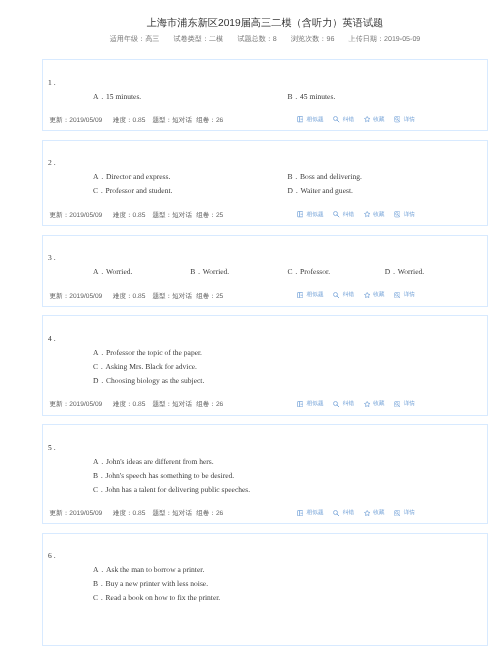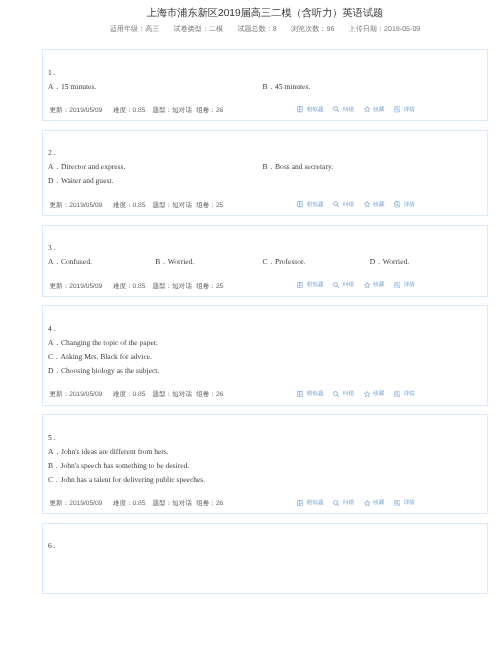--- a/index.html
+++ b/index.html
@@ -11,38 +11,38 @@
     overflow: hidden;
     -webkit-font-smoothing: antialiased;
     text-rendering: geometricPrecision;
   }
   .page { width:502px; position:relative; }
 
   
   .paper-header { width:446px; margin-left:42px; text-align:center; }
   .paper-title {
     font-size:10.2px; color:#333333; font-weight:500;
-    line-height:14px; padding-top:7px;text-align:center;
+    line-height:14px; padding-top:17px;text-align:center;
   }
   .paper-meta {
     padding-top:3px; font-size:7.1px; color:#777777; line-height:10px;
   }
   .paper-meta span.mi { display:inline-block; margin:0 7.1px; white-space:nowrap; }
 
   
   .qlist { margin-top:15px; }
   .qcard.nofoot { padding-bottom:40px; }
   .qcard {
     border:1px solid #d8eaff;
     width:446px; margin-left:42px; margin-bottom:8.6px;
     padding:15.5px 5px 2.1px 5px;
     background:#fff;
   }
   .qnum { font-size:7.55px; color:#3a3a3a; line-height:14px; font-family:"Liberation Serif", serif; height:14px; }
-  .optrow { display:flex; line-height:14px; height:14px; }
+  .optrow { display:flex; line-height:14px; height:14px;margin-left:45px; }
   .opt {
     font-size:7.55px; color:#3a3a3a; font-family:"Liberation Serif", serif;
     white-space:nowrap;
   }
   .optrow.two .opt { width:214.5px; }
   .optrow.four .opt { width:107.25px; }
   .optrow.one .opt { width:100%; }
 
   
   .qfoot {
@@ -121,23 +121,24 @@
               <span class="lbl">详情</span>
             </div>
           </div>
         </div>
       </div>
       <div class="qcard">
         <div class="qnum">2 .</div>
         <div class="opts">
           <div class="optrow two">
             <div class="opt">A．Director and express.</div>
-            <div class="opt">B．Boss and secretary.</div>
+            <div class="opt">B．Boss and delivering.</div>
           </div>
           <div class="optrow two">
+            <div class="opt">C．Professor and student.</div>
             <div class="opt">D．Waiter and guest.</div>
           </div>
         </div>
         <div class="qfoot">
           <div class="finfo">
             <span>更新：2019/05/09</span>
             <span>难度：0.85</span>
             <span>题型：短对话</span>
             <span>组卷：25</span>
           </div>
@@ -179,21 +180,21 @@
               </span>
               <span class="lbl">详情</span>
             </div>
           </div>
         </div>
       </div>
       <div class="qcard">
         <div class="qnum">3 .</div>
         <div class="opts">
           <div class="optrow four">
-            <div class="opt">A．Confused.</div>
+            <div class="opt">A．Worried.</div>
             <div class="opt">B．Worried.</div>
             <div class="opt">C．Professor.</div>
             <div class="opt">D．Worried.</div>
           </div>
         </div>
         <div class="qfoot">
           <div class="finfo">
             <span>更新：2019/05/09</span>
             <span>难度：0.85</span>
             <span>题型：短对话</span>
@@ -237,21 +238,21 @@
               </span>
               <span class="lbl">详情</span>
             </div>
           </div>
         </div>
       </div>
       <div class="qcard">
         <div class="qnum">4 .</div>
         <div class="opts">
           <div class="optrow one">
-            <div class="opt">A．Changing the topic of the paper.</div>
+            <div class="opt">A．Professor the topic of the paper.</div>
           </div>
           <div class="optrow one">
             <div class="opt">C．Asking Mrs. Black for advice.</div>
           </div>
           <div class="optrow one">
             <div class="opt">D．Choosing biology as the subject.</div>
           </div>
         </div>
         <div class="qfoot">
           <div class="finfo">
@@ -357,15 +358,26 @@
                   <path d="M9.5 9.5L13 13" stroke="#6f9fd6" stroke-width="1.8" stroke-linecap="round"></path>
                 </svg>
               </span>
               <span class="lbl">详情</span>
             </div>
           </div>
         </div>
       </div>
       <div class="qcard nofoot">
         <div class="qnum">6 .</div>
+        <div class="opts">
+          <div class="optrow one">
+            <div class="opt">A．Ask the man to borrow a printer.</div>
+          </div>
+          <div class="optrow one">
+            <div class="opt">B．Buy a new printer with less noise.</div>
+          </div>
+          <div class="optrow one">
+            <div class="opt">C．Read a book on how to fix the printer.</div>
+          </div>
+        </div>
       </div>
     </div>
 </div>
 
 </body></html>

